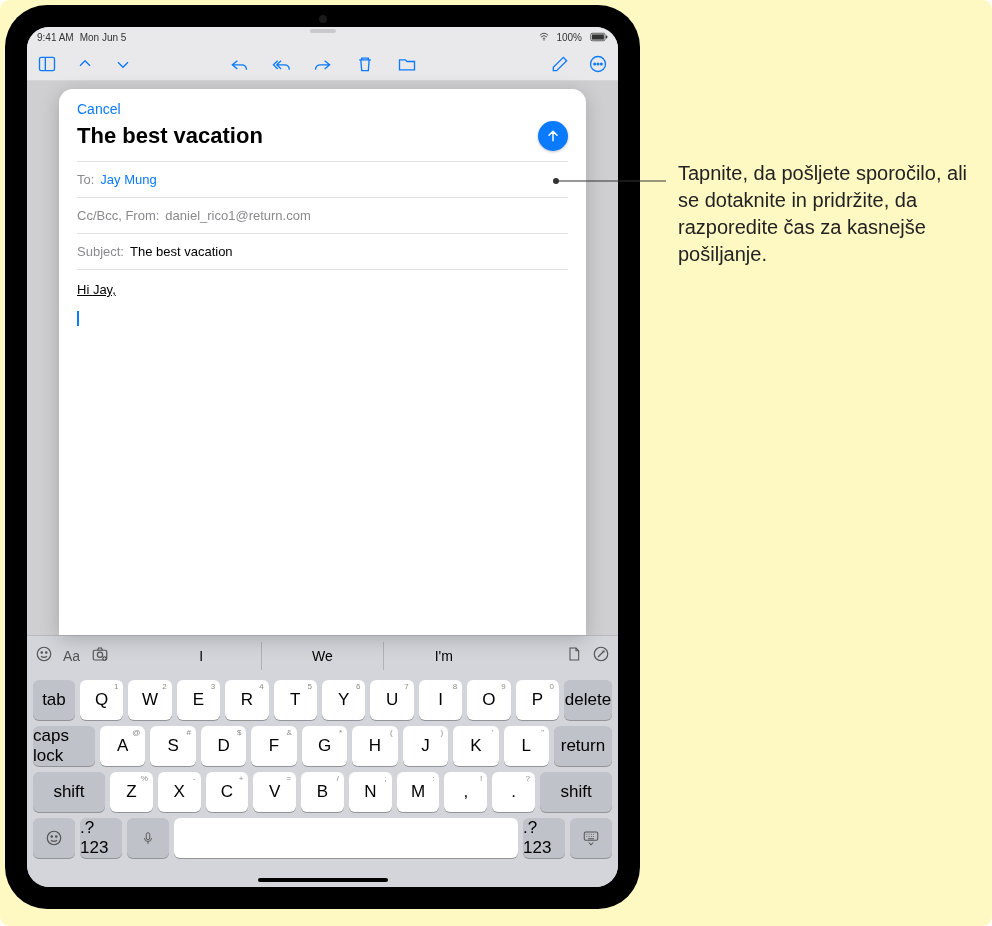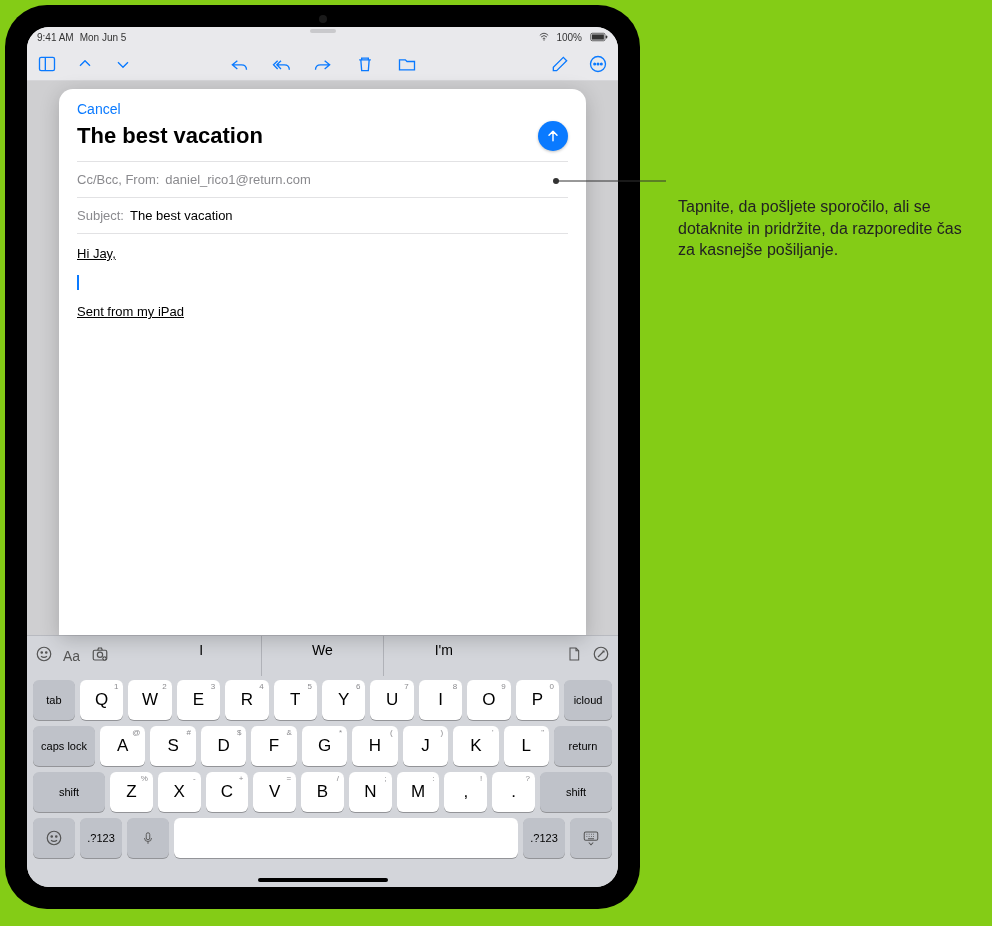--- a/index.html
+++ b/index.html
@@ -8,21 +8,22 @@
     background: #fff;
     width: 992px;
     height: 926px;
     position: relative;
     overflow: hidden;
   }
   .stage {
     position: absolute;
     left: 0; top: 0;
     width: 992px; height: 926px;
-    background: #84cc16;
+    background: #fef9c3;
+    border-radius: 9px;
   }
   
   .ipad {
     position: absolute;
     left: 5px; top: 5px;
     width: 635px; height: 904px;
     background: #000;
     border-radius: 42px;
     padding: 22px;
   }
@@ -117,21 +118,21 @@
   .cursor { display:inline-block; width:1.5px; height:15px; background:#0a7aff; vertical-align:bottom;}
   
   .keyboard {
     height:252px;
     background:#d3d5da;
     border-top:1px solid #b8bac0;
     display:flex; flex-direction:column;
   }
   .kb-suggest {
     height:40px;
-    display:flex; 
+    display:flex; align-items:center;
     padding:0 8px;
     gap:16px;
   }
   .sug-left, .sug-right { display:flex; gap:10px; align-items:center; width:90px;}
   .sug-right { justify-content:flex-end;}
   .sug-center { flex:1; display:flex;}
   .sug-item {
     flex:1; text-align:center; font-size:14px; color:#000;
     border-left:1px solid #b0b2b8; padding:6px 0; cursor:pointer;
   }
@@ -149,42 +150,41 @@
     flex:1;
     min-width:0;
   }
   .key.letter { max-width:48px;}
   .key .sub {
     position:absolute; top:2px; right:5px;
     font-size:8px; color:#8a8a8e;
   }
   .key.mod {
     background:#bfc2c9;
-    font-size:11px;
+    font-size:17px;
     color:#000;
   }
   .key.space { flex:6; background:#fff;}
   .kb-row.r1 .key.mod.tab { flex:0 0 42px;}
   .kb-row.r1 .key.mod.del { flex:0 0 48px;}
   .kb-row.r2 .key.mod.caps { flex:0 0 62px;}
   .kb-row.r2 .key.mod.ret { flex:0 0 58px;}
   .kb-row.r3 .key.mod.shift { flex:0 0 72px;}
   .kb-row.r4 .key.mod.small { flex:0 0 42px;}
   .home-ind {
     position:absolute;
     bottom:5px; left:50%; transform:translateX(-50%);
     width:130px; height:4px; border-radius:3px; background:#000;
   }
   .callout-text {
     position:absolute;
-    font-size:16px;
+    font-size:20px;
     color:#222;
     line-height:1.35;
     width:300px;
-    margin-top:36px;
   }
 </style>
 </head>
 <body>
 <div class="stage">
 
 <div class="ipad">
   <div class="screen">
 
     <div class="statusbar">
@@ -282,32 +282,35 @@
         <div class="subject-row">
           <span class="subject-big">The best vacation</span>
           <span class="sendbtn">
             <svg viewBox="0 0 24 24">
                   <path d="M12 19 V5 M6 11 L12 5 L18 11"></path>
                 </svg>
           </span>
         </div>
 
         <div class="field">
+          <span>To:</span>
+          <span class="val-blue">Jay Mung</span>
+        </div>
+        <div class="field">
           <span>Cc/Bcc, From:</span>
           <span>daniel_rico1@return.com</span>
         </div>
         <div class="field">
           <span>Subject:</span>
           <span class="val-black">The best vacation</span>
         </div>
 
         <div class="body-area">
           <div class="line">Hi Jay,</div>
           <div class="line"><span class="cursor"></span></div>
-          <div class="line">Sent from my iPad</div>
         </div>
       </div>
     </div>
 
     <div class="keyboard">
       <div class="kb-suggest">
         <div class="sug-left">
           <span><svg width="18" height="18" viewBox="0 0 24 24" stroke="#555" fill="none" stroke-width="1.6">
                   <circle cx="12" cy="12" r="9"></circle>
                   <circle cx="9" cy="10" r="1" fill="#555"></circle>
@@ -347,21 +350,21 @@
           <div class="key letter">Q<span class="sub">1</span></div>
               <div class="key letter">W<span class="sub">2</span></div>
               <div class="key letter">E<span class="sub">3</span></div>
               <div class="key letter">R<span class="sub">4</span></div>
               <div class="key letter">T<span class="sub">5</span></div>
               <div class="key letter">Y<span class="sub">6</span></div>
               <div class="key letter">U<span class="sub">7</span></div>
               <div class="key letter">I<span class="sub">8</span></div>
               <div class="key letter">O<span class="sub">9</span></div>
               <div class="key letter">P<span class="sub">0</span></div>
-              <div class="key mod del">icloud</div>
+              <div class="key mod del">delete</div>
         </div>
         <div class="kb-row r2" id="kb-r2">
           <div class="key mod caps">caps lock</div>
           <div class="key letter">A<span class="sub">@</span></div>
               <div class="key letter">S<span class="sub">#</span></div>
               <div class="key letter">D<span class="sub">$</span></div>
               <div class="key letter">F<span class="sub">&amp;</span></div>
               <div class="key letter">G<span class="sub">*</span></div>
               <div class="key letter">H<span class="sub">(</span></div>
               <div class="key letter">J<span class="sub">)</span></div>

